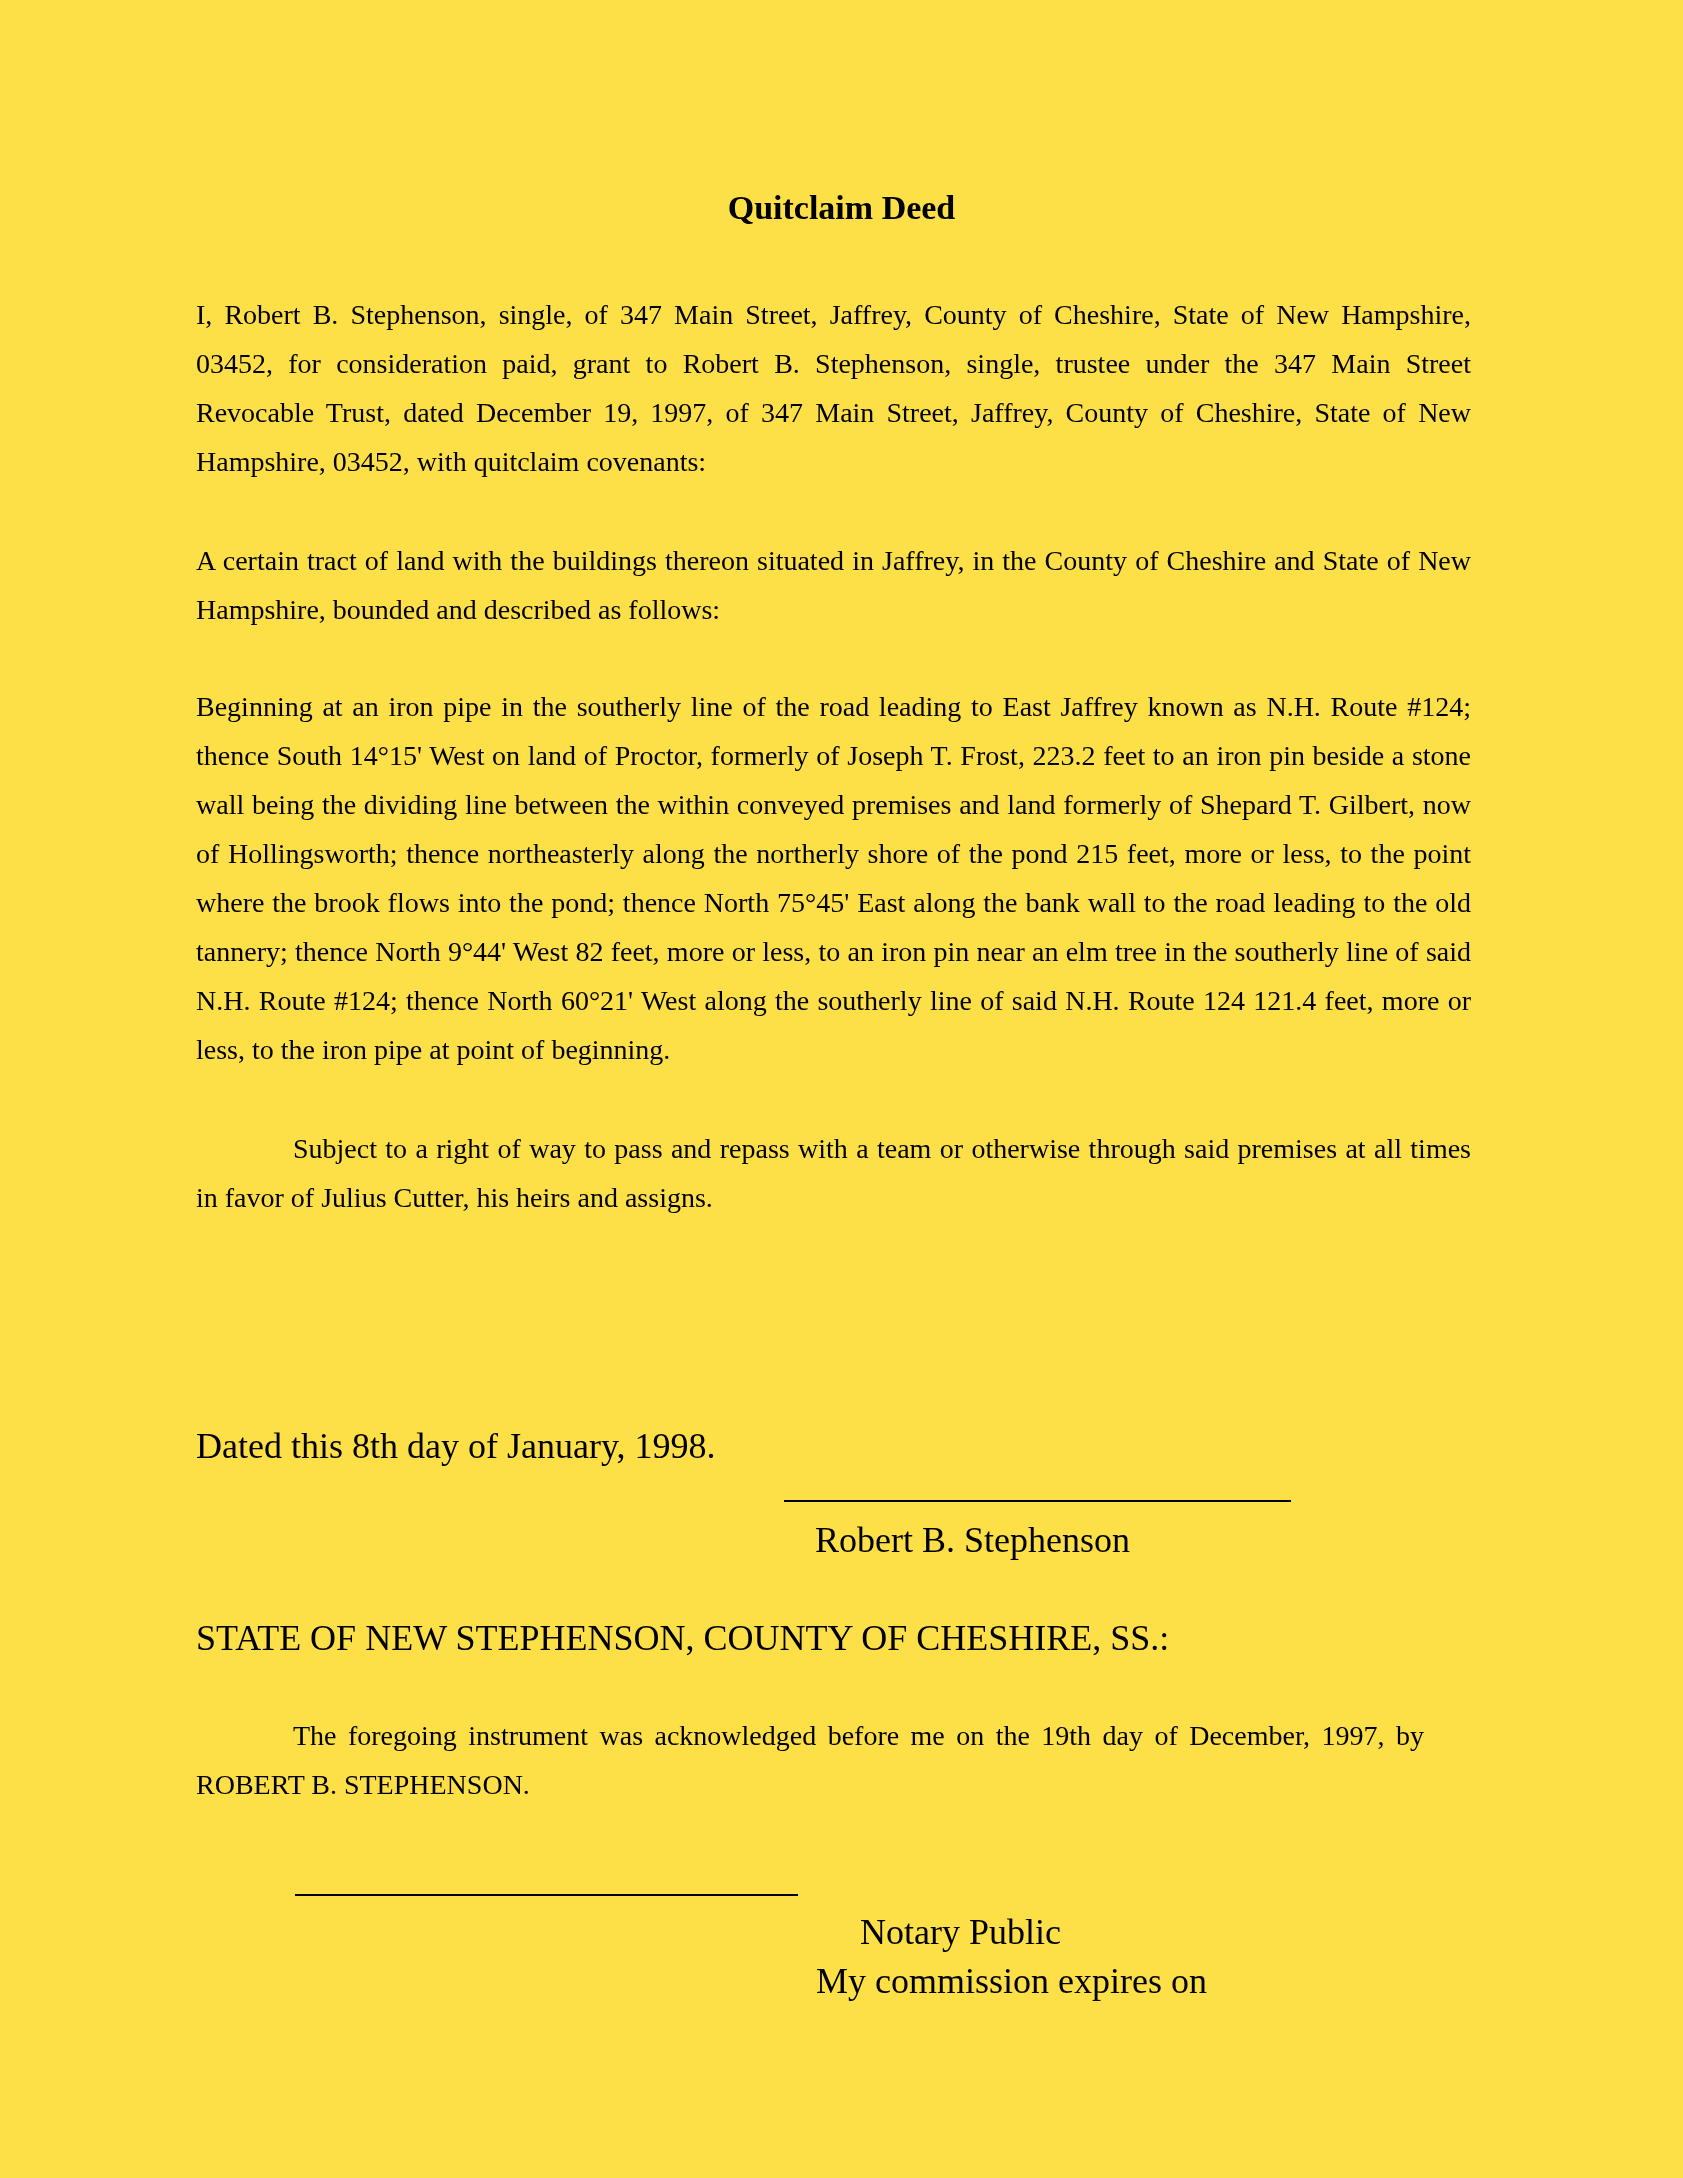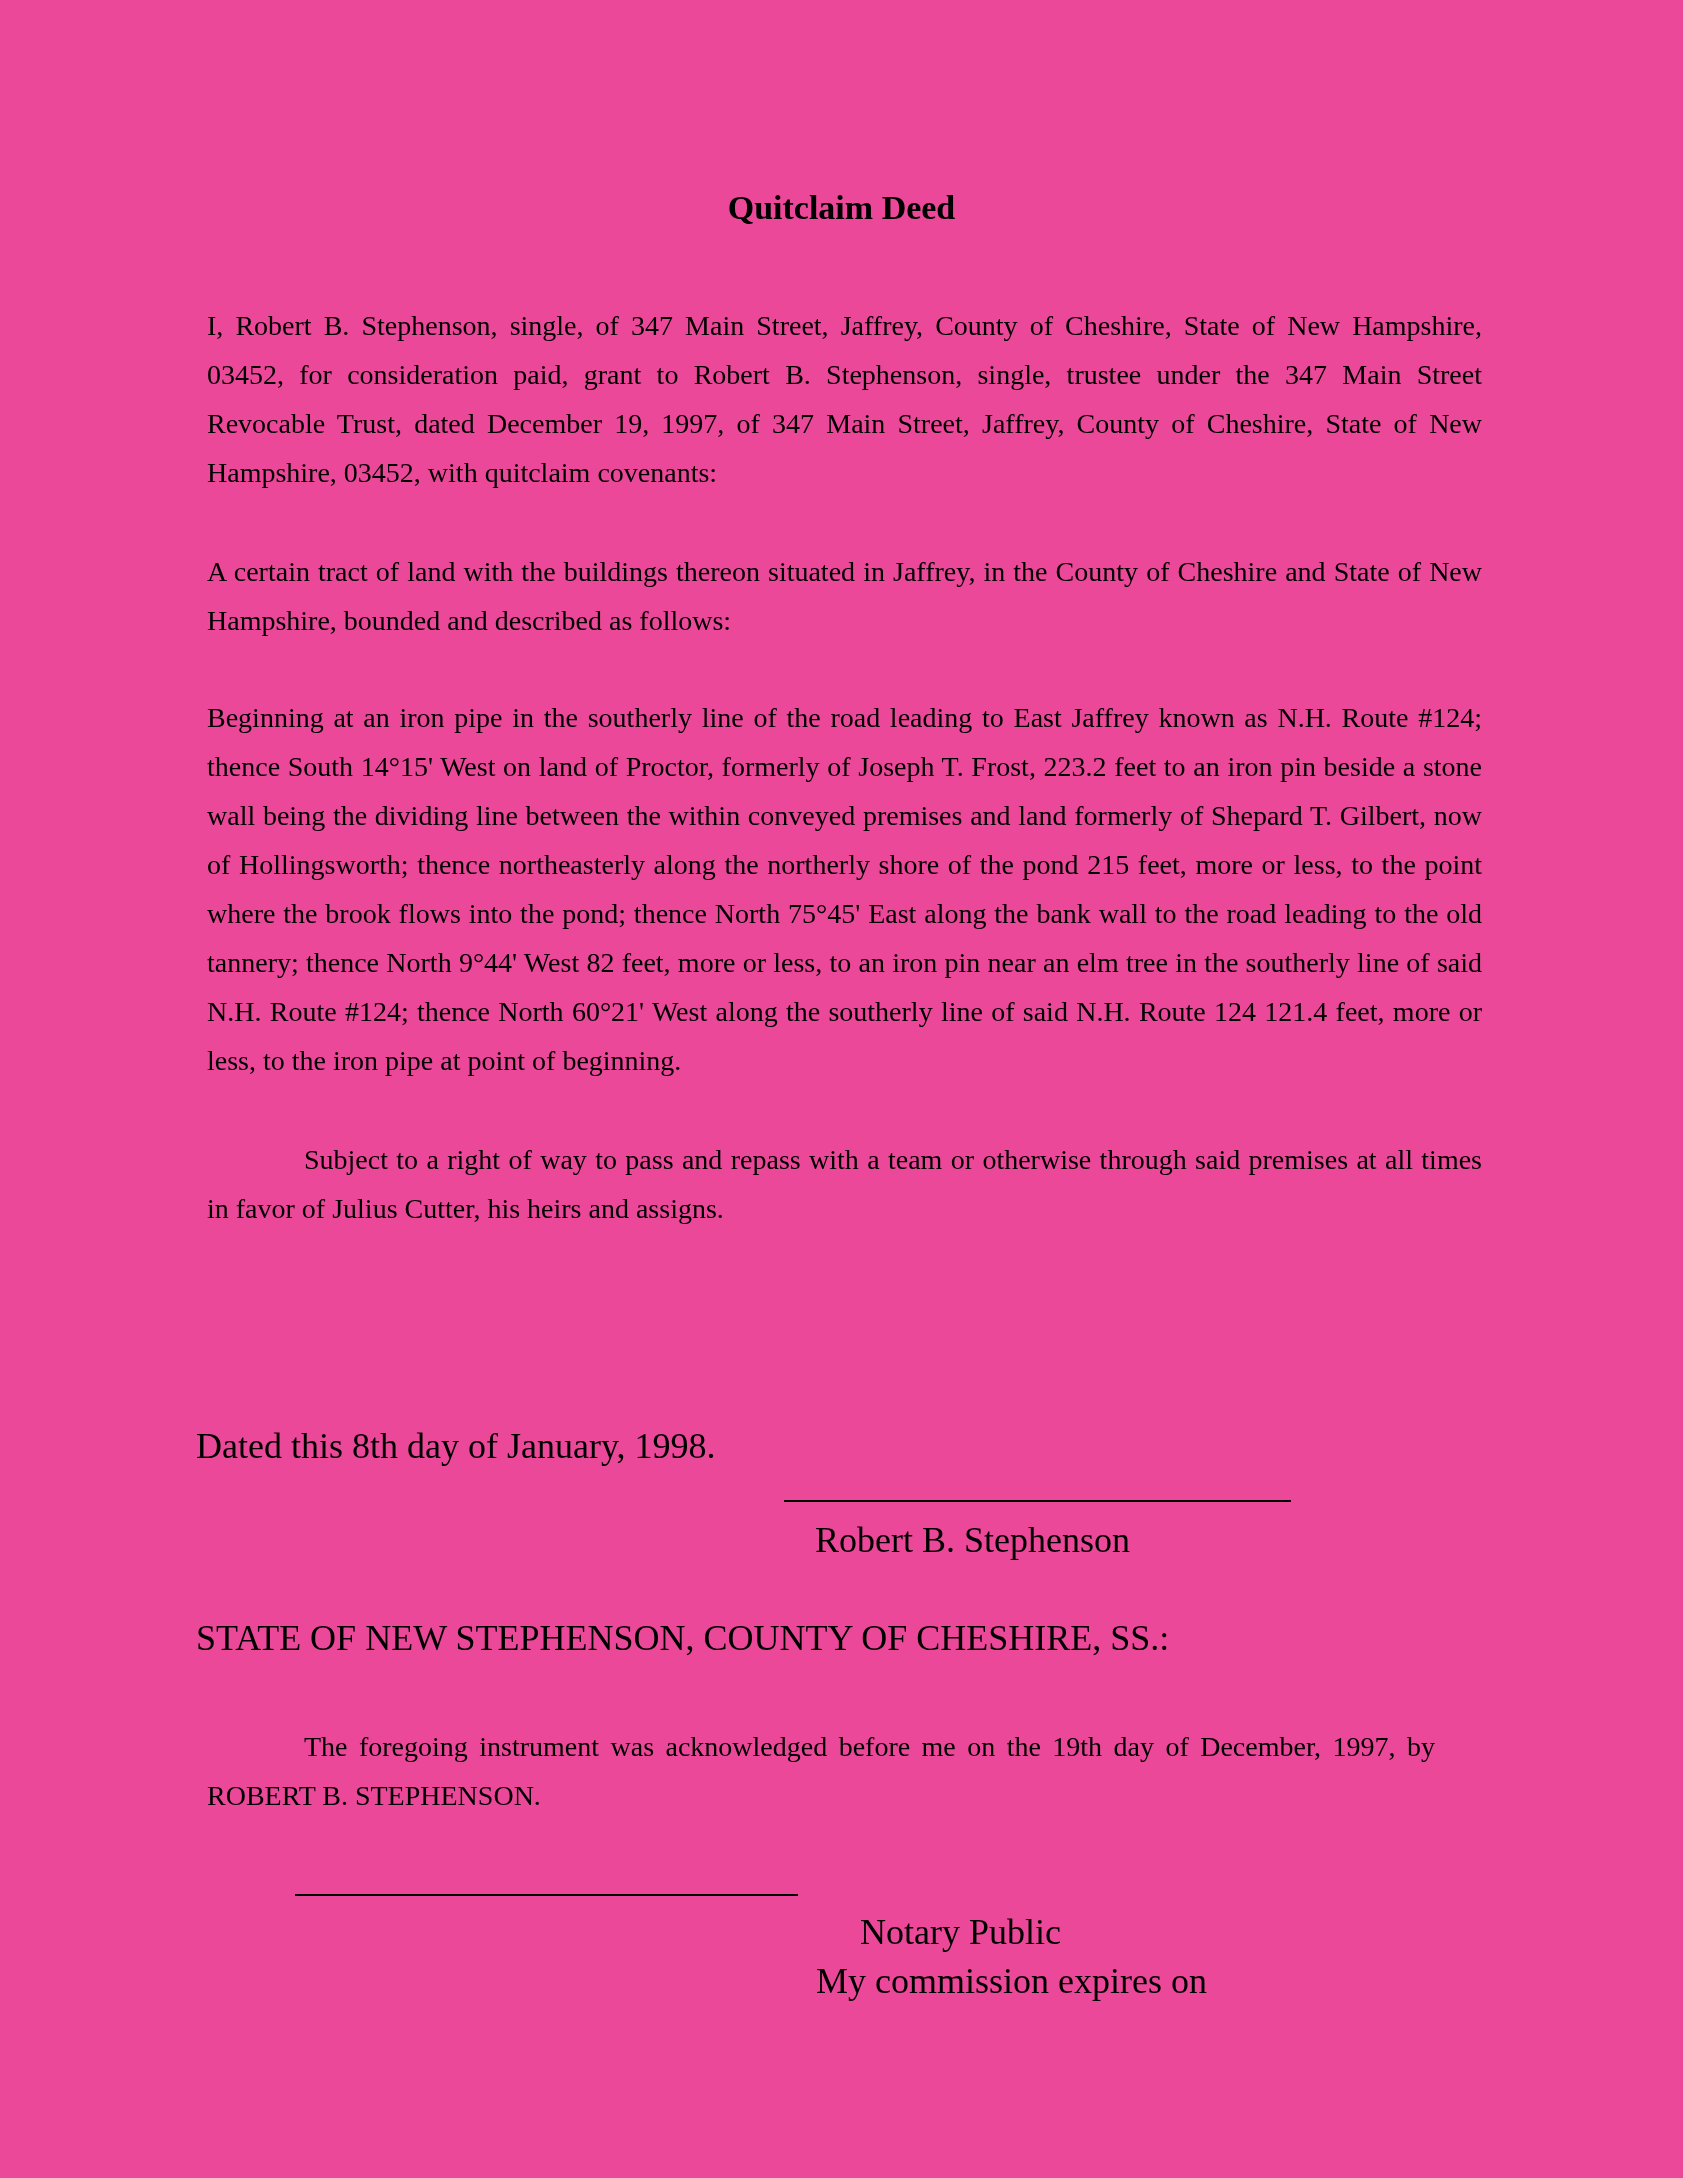--- a/index.html
+++ b/index.html
@@ -1,22 +1,22 @@
 <!DOCTYPE html>
 <html><head>
 <meta charset="utf-8">
 <style>
   html, body { margin: 0; padding: 0; background: #ffffff; }
   body { width: 1683px; height: 2178px; position: relative; overflow: hidden;
          font-family: "Liberation Serif", "DejaVu Serif", serif; color: #000000; }
-  .page { position: absolute; left: 0; top: 0; width: 1683px; height: 2178px; background: #ec4899; }
+  .page { position: absolute; left: 0; top: 0; width: 1683px; height: 2178px; background: #fde047; }
   .title { position: absolute; left: 0; width: 1683px; top: 188px; text-align: center;
            font-weight: bold; font-size: 34px; line-height: 40px; }
   .para { position: absolute; left: 196px; width: 1275px; font-size: 28px; line-height: 49px;
-          text-align: justify; text-align-last: left; margin: 11px; }
+          text-align: justify; text-align-last: left; margin: 0; }
   .para .indent { display: inline-block; width: 97px; }
   .line-text { position: absolute; font-size: 36px; line-height: 40px; white-space: nowrap; }
   .sig-line { position: absolute; height: 0; border-top: 2.4px solid #000; }
 </style>
 </head>
 <body>
 
 <div class="page">
 
   <div class="title">Quitclaim Deed</div>

